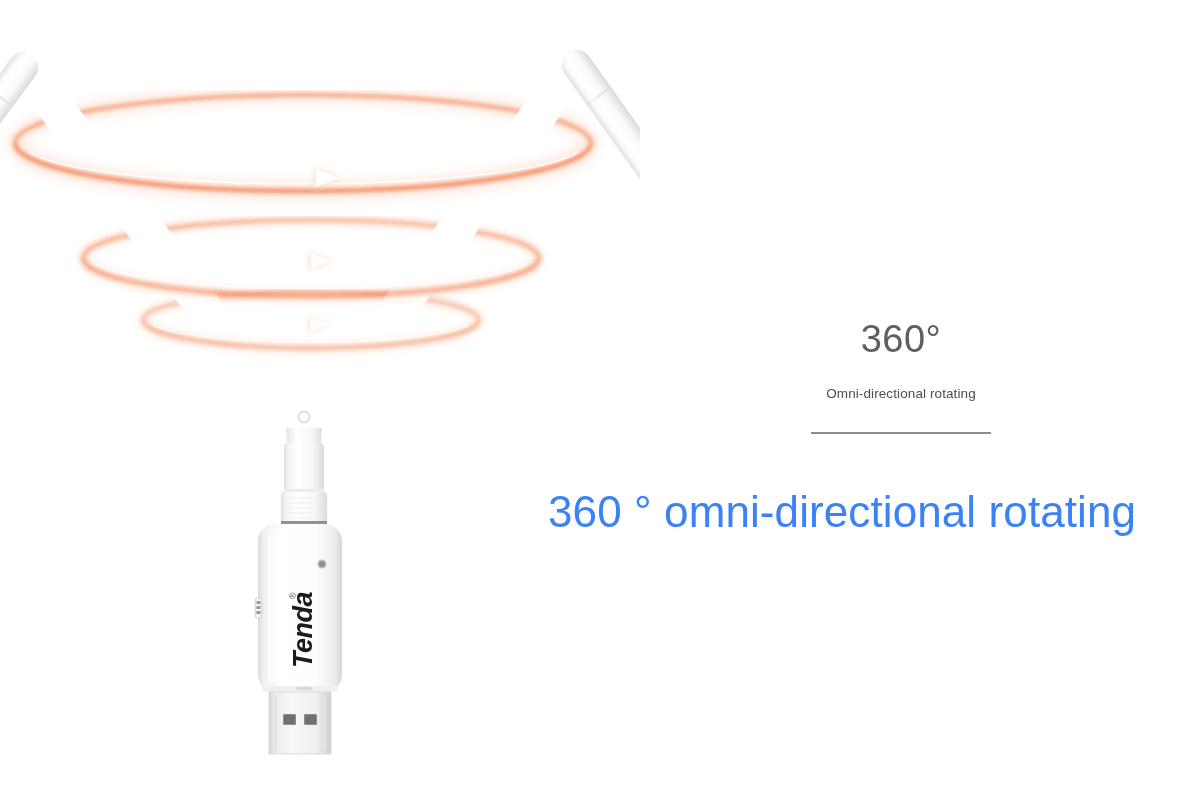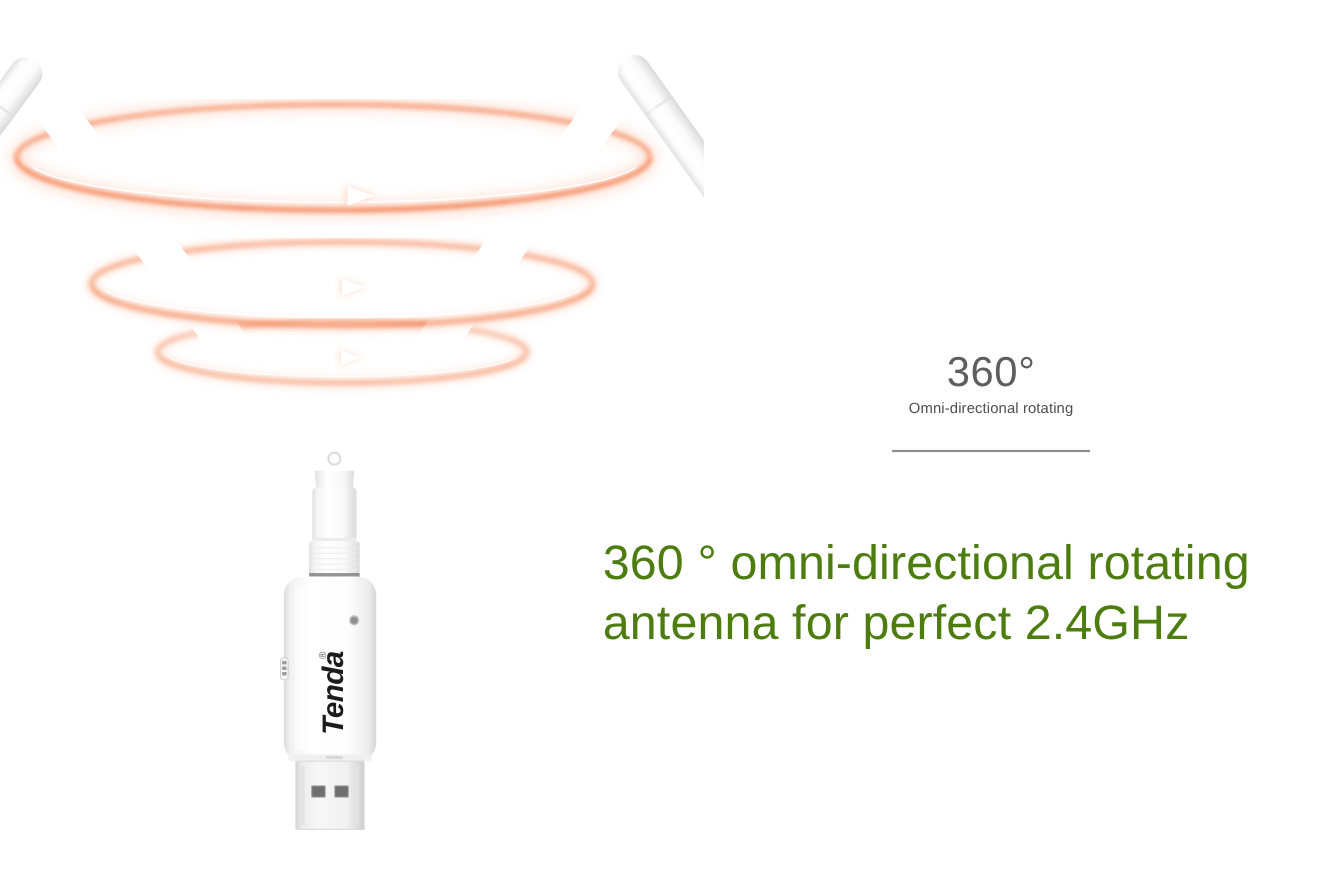--- a/index.html
+++ b/index.html
@@ -54,21 +54,21 @@
   }
   #badge-value {
     font-size: 38px;
     font-weight: 300;
     color: #5e5e5e;
     line-height: 1.12;
     letter-spacing: 0.5px;
     white-space: nowrap;
   }
   #badge-caption {
-    margin-top: 2px;
+    margin-top: 25px;
     font-size: 13.5px;
     font-weight: 400;
     color: #4e4e4e;
     letter-spacing: 0.1px;
     white-space: nowrap;
   }
   #badge-rule {
     margin: 31px auto 0 auto;
     width: 180px;
     height: 2px;
@@ -79,21 +79,21 @@
   #headline-block {
     position: absolute;
     left: 0px;      
     top: 484px;
     width: 648px;
   }
   #headline {
     font-size: 44px;
     font-weight: 300;
     line-height: 1.25;
-    color: #4d7c0f;
+    color: #3b82f6;
     letter-spacing: 0.1px;
     margin: 0;
   }
   #subcopy {
     margin: 17px 0 0 0;
     font-size: 15px;
     line-height: 1.52;
     color: #7c7c7c;
     font-weight: 400;
     max-width: 540px;
@@ -305,18 +305,17 @@
 
     <div id="badge-block">
       <div id="badge-value">360°</div>
       <div id="badge-caption">Omni-directional rotating</div>
       <div id="badge-rule"></div>
     </div>
 
     <div id="headline-block">
       <h1 id="headline">
         <span>360 ° omni-directional rotating</span><br>
-        <span>antenna for perfect 2.4GHz</span>
       </h1>
     </div>
 
   </div>
 </div>
 
 </body></html>

